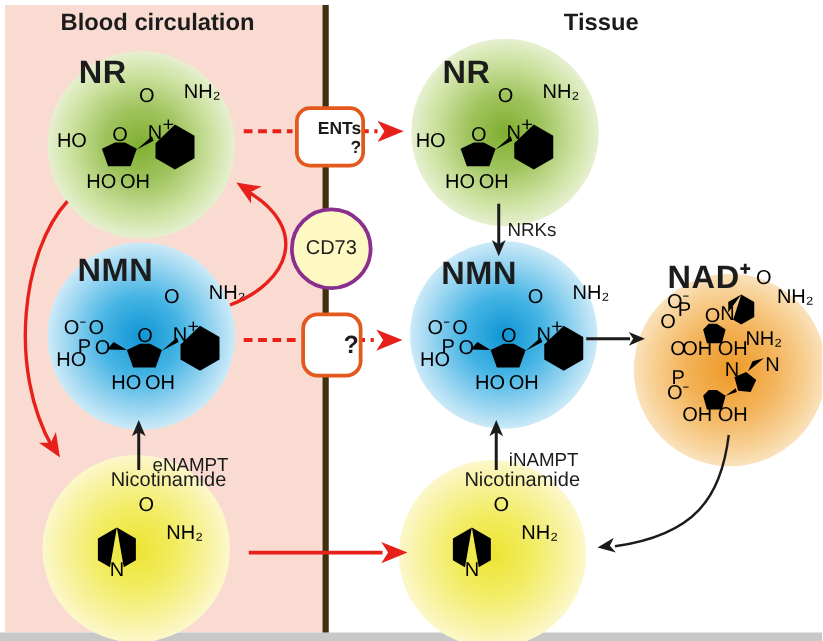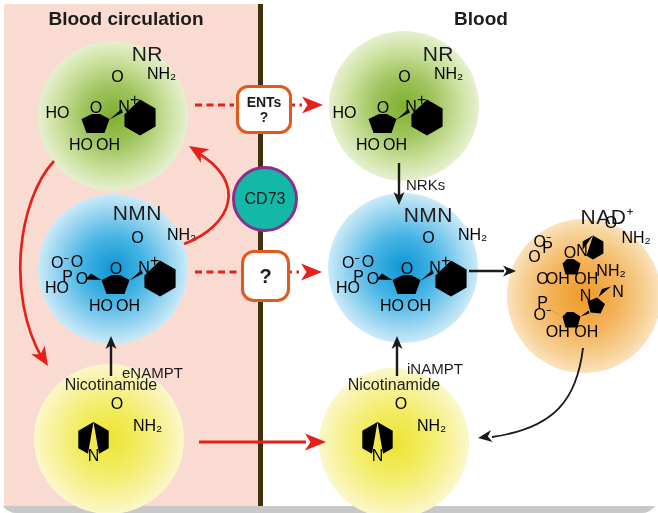--- a/index.html
+++ b/index.html
@@ -1,33 +1,33 @@
 <!DOCTYPE html>
 <html><head>
 <meta charset="utf-8">
 <style>
   html,body{margin:0;padding:0;background:#fff;}
   #canvas{position:relative;width:658px;height:513px;background:#ffffff;overflow:hidden;
-          font-family:"Liberation Sans",sans-serif;color:#1c1c1c;border-radius:16px;}
+          font-family:"Liberation Sans",sans-serif;color:#1c1c1c;}
   .abs{position:absolute;}
   .panel-blood{left:4px;top:4px;width:254px;height:502px;background:#f9dbd1;}
   .bottom-strip{left:0;top:506px;width:658px;height:7px;background:#c8c8c8;}
   .membrane{left:258px;top:4px;width:5px;height:502px;background:#41300d;}
   .glow{border-radius:50%;}
   .glow-green{background:radial-gradient(circle,#7fae2f 0%,#9fc45e 28%,#cfe3a4 55%,#eef4df 76%,rgba(255,255,255,.95) 88%,rgba(255,255,255,0) 100%);}
   .glow-blue{background:radial-gradient(circle,#0f95d4 0%,#45b4e4 30%,#a3d9f2 58%,#e3f4fb 78%,rgba(255,255,255,.95) 88%,rgba(255,255,255,0) 100%);}
   .glow-yellow{background:radial-gradient(circle,#ece431 0%,#f2ec62 30%,#f9f3a8 58%,#fdfadf 78%,rgba(255,255,255,.95) 88%,rgba(255,255,255,0) 100%);}
   .glow-orange{background:radial-gradient(circle,#ee9a28 0%,#f3b258 32%,#f8d49c 60%,#fceedb 80%,rgba(255,255,255,.95) 90%,rgba(255,255,255,0) 100%);}
   .heading{font-size:19px;font-weight:bold;text-align:center;}
-  .mol-name{font-size:21px;font-weight:normal;text-align:right;letter-spacing:.5px;}
-  .small-name{font-size:16px;text-align:center;}
+  .mol-name{font-size:26px;font-weight:bold;text-align:left;letter-spacing:.5px;}
+  .small-name{font-size:16px;text-align:right;}
   .enz{font-size:15px;}
   .tbox{background:#fff;border:3px solid #e2581d;border-radius:12px;display:flex;flex-direction:column;
-        align-items:center;justify-content:center;line-height:1.05;font-weight:bold;}
-  .cd73{background:#14b8a6;border:3.5px solid #8b2f8f;border-radius:50%;display:flex;align-items:center;
+        align-items:flex-end;justify-content:center;line-height:1.05;font-weight:bold;}
+  .cd73{background:#fef9c3;border:3.5px solid #8b2f8f;border-radius:50%;display:flex;align-items:center;
         justify-content:center;font-size:16px;}
   .mol{position:absolute;overflow:visible;}
   #nad-defs path,#nad-defs line{stroke-width:0.9;}
   .overlay{position:absolute;left:0;top:0;pointer-events:none;}
 </style>
 </head>
 <body>
 
 <div id="canvas">
 
@@ -38,21 +38,21 @@
   <div class="abs glow glow-blue" style="left:38px;top:194px;width:150px;height:150px;"></div>
   <div class="abs glow glow-yellow" style="left:34px;top:364px;width:150px;height:150px;"></div>
   <div class="abs glow glow-green" style="left:329px;top:31px;width:150px;height:150px;"></div>
   <div class="abs glow glow-blue" style="left:328px;top:193px;width:150px;height:150px;"></div>
   <div class="abs glow glow-yellow" style="left:319px;top:368px;width:150px;height:150px;"></div>
   <div class="abs glow glow-orange" style="left:507px;top:219px;width:154px;height:154px;"></div>
 
   <div class="abs membrane"></div>
 
   <div class="abs heading" style="left:16px;top:8px;width:220px;">Blood circulation</div>
-  <div class="abs heading" style="left:371px;top:8px;width:220px;">Blood</div>
+  <div class="abs heading" style="left:371px;top:8px;width:220px;">Tissue</div>
 
   <div class="abs mol-name" style="left:63px;top:42px;width:100px;">NR</div>
   <div class="abs mol-name" style="left:62px;top:201px;width:100px;">NMN</div>
   <div class="abs small-name" style="left:41px;top:376px;width:140px;">Nicotinamide</div>
   <div class="abs mol-name" style="left:354px;top:42px;width:100px;">NR</div>
   <div class="abs mol-name" style="left:353px;top:203px;width:100px;">NMN</div>
   <div class="abs mol-name" style="left:534px;top:202px;width:100px;">NAD⁺</div>
   <div class="abs small-name" style="left:324px;top:376px;width:140px;">Nicotinamide</div>
 
   <div class="abs enz" style="left:406px;top:176px;">NRKs</div>

